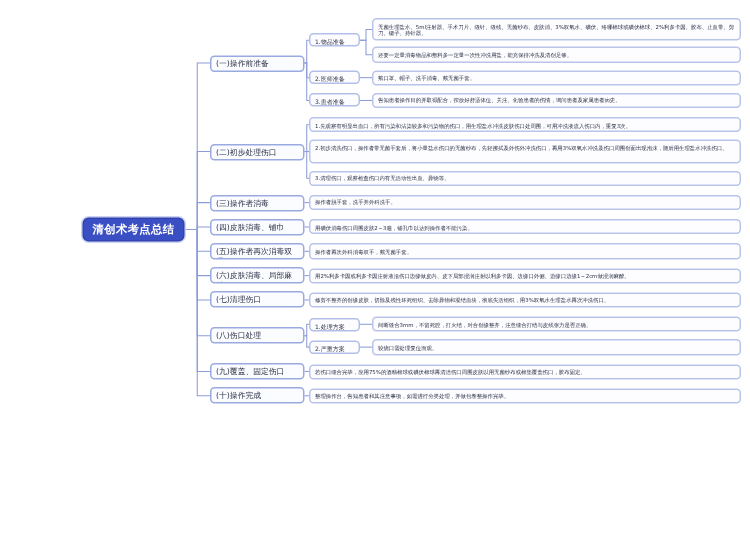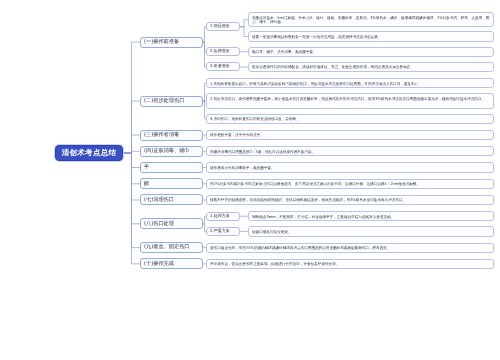--- a/index.html
+++ b/index.html
@@ -6,21 +6,21 @@
   body{
     width:500px;height:360px;background:#ffffff;
     font-family:"DejaVu Sans","Liberation Sans",sans-serif;
     overflow:hidden;position:relative;
   }
   #map{position:absolute;inset:0;}
   svg.links{position:absolute;left:0;top:0;width:500px;height:360px;pointer-events:none;}
   .node{
     position:absolute;box-sizing:border-box;
     border:0.6px solid #9aa9e0;border-radius:3px;background:#fdfdff;
-    color:#2a2f45;display:flex;align-items:flex-end;
+    color:#2a2f45;display:flex;align-items:flex-start;
     padding:2px 3px;line-height:1.28;letter-spacing:0;
     word-break:break-all;overflow:hidden;
   }
   .root{
     background:#3b4fc4;border:1px solid #3144ae;border-radius:4px;
     color:#ffffff;font-size:7.5px;font-weight:bold;letter-spacing:.3px;
     justify-content:center;box-shadow:0 0 0 1px #ccd3f2;
   }
   .lvl2{font-size:5.2px;background:#fbfcff;border-color:#9aa9e0;justify-content:flex-start;}
   .lvl3{font-size:4px;background:#fdfdff;border-color:#b3bfe8;}

